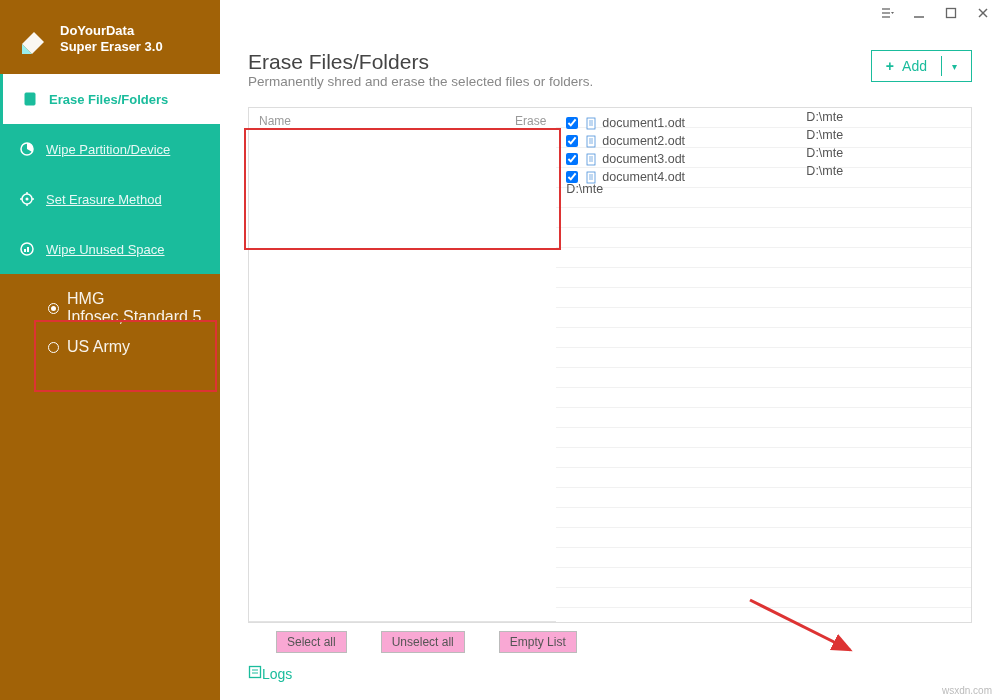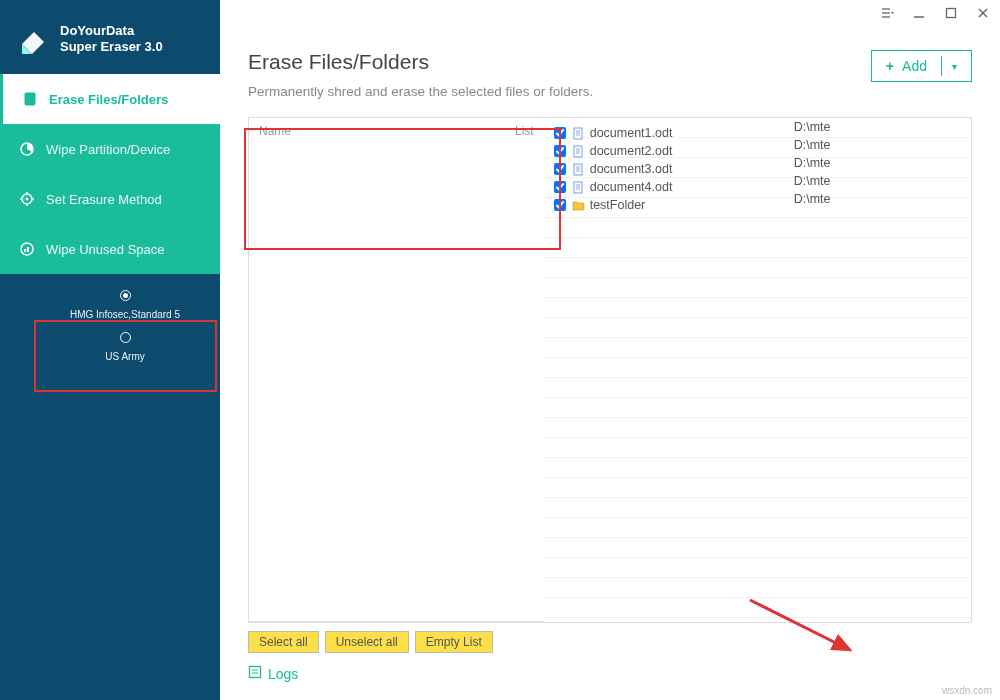--- a/index.html
+++ b/index.html
@@ -1,20 +1,20 @@
 <!DOCTYPE html>
 <html><head>
 <meta charset="utf-8">
 <style>
   * { box-sizing: border-box; margin: 0; padding: 0; font-family: "Segoe UI", Arial, sans-serif; }
   html, body { width: 1000px; height: 700px; overflow: hidden; background: #fff; }
   .app { display: flex; width: 100%; height: 100%; background: #fff; position: relative; }
 
   
-  .sidebar { width: 220px; background: #0c4a6e; color: #fff; display: flex; flex-direction: column; }
+  .sidebar { width: 220px; background: #a16207; color: #fff; display: flex; flex-direction: column; }
   .brand { display: flex; align-items: center; gap: 10px; padding: 22px 16px 18px; }
   .brand-icon { width: 34px; height: 34px; }
   .brand-text { font-size: 13px; line-height: 1.25; }
   .brand-title { font-weight: 600; }
   .brand-sub { font-weight: 700; }
 
   .nav-item {
     display: flex; align-items: center; gap: 10px;
     padding: 16px 18px;
     font-size: 13px;
@@ -23,30 +23,29 @@
     background: #1abc9c;
   }
   .nav-item.active {
     background: #fff; color: #1abc9c; font-weight: 600;
     border-left: 3px solid #1abc9c;
   }
   .nav-item.active .nav-icon-svg path,
   .nav-item.active .nav-icon-svg circle,
   .nav-item.active .nav-icon-svg rect { stroke: #1abc9c; fill: #1abc9c; }
   .nav-icon { width: 18px; height: 18px; display: inline-flex; align-items: center; justify-content: center; }
-  .nav-item + .nav-item { border-top: none; }
+  .nav-item + .nav-item { border-top: none; text-decoration: underline; }
 
   .erasure-list { margin: 6px 0 0 0; padding: 4px 0 10px 0; }
   .erasure-option {
     display: flex; align-items: center; gap: 8px;
-    padding: 6px 0 6px 30px;
-    font-size: 10px;
+    padding: 6px 0 6px 48px;
+    font-size: 16px;
     color: rgba(255,255,255,0.92);
     cursor: pointer;
-    flex-direction: column;
   }
   .radio {
     width: 11px; height: 11px; border: 1.5px solid #fff; border-radius: 50%;
     display: inline-flex; align-items: center; justify-content: center; flex: 0 0 auto;
   }
   .radio.checked::after {
     content: ""; width: 5px; height: 5px; background: #fff; border-radius: 50%;
   }
 
   
@@ -62,21 +61,21 @@
   .titlebar {
     height: 26px; display: flex; justify-content: flex-end; align-items: center;
     padding: 0 8px; gap: 14px;
   }
   .tb-btn { width: 18px; height: 18px; display: inline-flex; align-items:center; justify-content:center;
             color: #666; cursor: pointer; font-size: 13px; }
 
   .content { padding: 24px 28px 0 28px; flex: 1; display: flex; flex-direction: column; }
   .header-row { display: flex; justify-content: space-between; align-items: flex-start; }
   .page-title { font-size: 21px; color: #444; font-weight: 500; }
-  .page-sub { font-size: 13.5px; color: #888; margin-top: 10px; }
+  .page-sub { font-size: 13.5px; color: #888; margin-top: 0; }
 
   .add-btn {
     display: flex; align-items: center; gap: 8px;
     border: 1px solid #1abc9c; color: #1abc9c;
     padding: 6px 14px; font-size: 14px; background: #fff; cursor: pointer;
     height: 32px;
   }
   .add-btn .plus { font-weight: 700; }
   .add-btn .divider { width: 1px; height: 20px; background: #1abc9c; margin: 0 2px 0 6px; }
   .add-btn .caret { font-size: 10px; }
@@ -103,28 +102,28 @@
   .row .rname { width: 240px; display: flex; align-items: center; gap: 2px; margin-top: 12px; }
   .row .rpath { flex: 1; }
 
   .red-box-files {
     position: absolute;
     border: 2px solid #d33;
     pointer-events: none;
   }
 
   .table-actions { display: flex; gap: 6px; padding: 8px 0 0 0; }
-  .small-btn { border: 1px solid #bbb; background: #fde047; color: #555;
-               font-size: 12px; padding: 3px 10px; cursor: pointer; }
+  .small-btn { border: 1px solid #bbb; background: #f9a8d4; color: #555;
+               font-size: 12px; padding: 3px 10px; cursor: pointer; margin-left: 28px; }
 
   .footer {
     display: flex; justify-content: space-between; align-items: center;
     padding: 12px 0 18px 0;
   }
-  .logs { display: flex; align-items: center; gap: 6px; color: #1abc9c;
+  .logs { display: flex; align-items: center; color: #1abc9c;
           font-size: 14px; cursor: pointer; }
   .erase-now {
     background: #1abc9c; color: #fff; border: none;
     font-size: 15px; padding: 12px 26px; cursor: pointer;
   }
 
   
   .arrow-annot {
     position: absolute; pointer-events: none;
   }
@@ -254,21 +253,21 @@
           <span class="plus">+</span>
           <span>Add</span>
           <span class="divider"></span>
           <span class="caret">▾</span>
         </button>
       </div>
 
       <div class="table-wrap">
         <div class="thead">
           <div class="col-name">Name</div>
-          <div class="col-path">List</div>
+          <div class="col-path">Erase</div>
         </div>
         <div class="tbody" id="tbody">
             <div class="row">
               <div class="rname">
                 <input type="checkbox" checked="" style="">
                 <span class="file-icon">
                   <svg width="13" height="13" viewBox="0 0 13 13">
                     <rect x="2" y="1" width="8" height="11" fill="#fff" stroke="#4a90d9" stroke-width="0.8"></rect>
                     <line x1="4" y1="4" x2="8" y2="4" stroke="#4a90d9" stroke-width="0.7"></line>
                     <line x1="4" y1="6" x2="8" y2="6" stroke="#4a90d9" stroke-width="0.7"></line>
@@ -318,29 +317,20 @@
                     <line x1="4" y1="4" x2="8" y2="4" stroke="#4a90d9" stroke-width="0.7"></line>
                     <line x1="4" y1="6" x2="8" y2="6" stroke="#4a90d9" stroke-width="0.7"></line>
                     <line x1="4" y1="8" x2="8" y2="8" stroke="#4a90d9" stroke-width="0.7"></line>
                   </svg>
                 </span>
                 <span>document4.odt</span>
               </div>
               <div class="rpath">D:\mte</div>
             </div>
             <div class="row">
-              <div class="rname">
-                <input type="checkbox" checked="" style="">
-                <span class="file-icon">
-                  <svg width="13" height="13" viewBox="0 0 13 13">
-                    <path d="M1 3h4l1 1h6v7H1z" fill="#f4c542" stroke="#c99a1a" stroke-width="0.6"></path>
-                  </svg>
-                </span>
-                <span>testFolder</span>
-              </div>
               <div class="rpath">D:\mte</div>
             </div>
           </div>
       </div>
 
       <div class="table-actions">
         <button class="small-btn">Select all</button>
         <button class="small-btn">Unselect all</button>
         <button class="small-btn">Empty List</button>
       </div>

